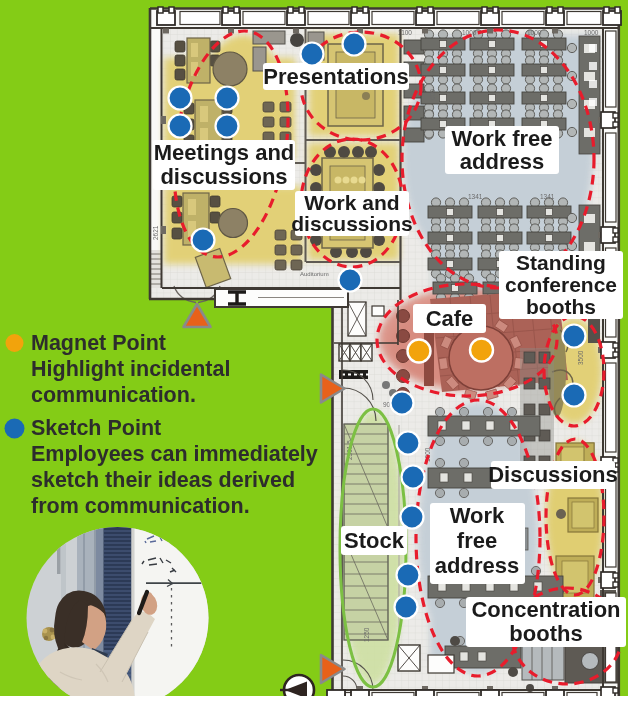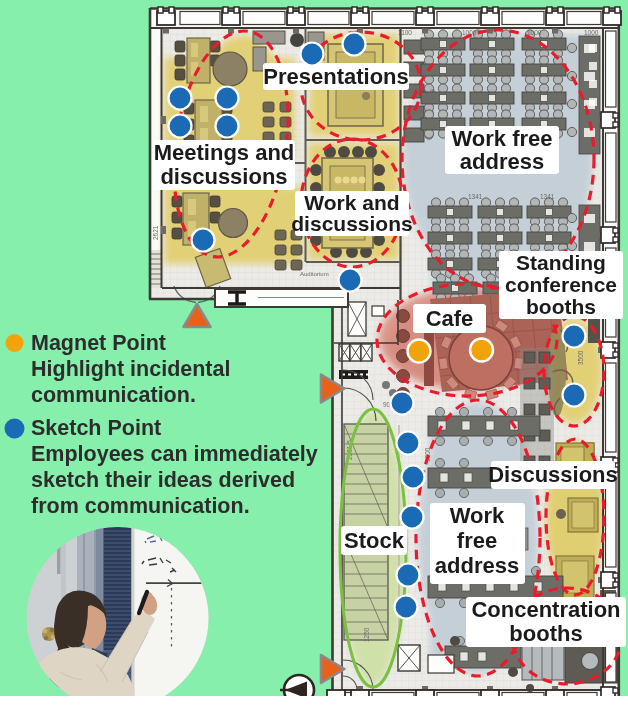--- a/index.html
+++ b/index.html
@@ -1,16 +1,16 @@
 <!DOCTYPE html>
 <html><head>
 <meta charset="utf-8">
 <style>
 html,body{margin:0;padding:0;background:#fff;}
-#page{position:relative;width:628px;height:696px;overflow:hidden;background:#86efac;
+#page{position:relative;width:628px;height:696px;overflow:hidden;background:#84cc16;
 font-family:"Liberation Sans",sans-serif;}
 svg{position:absolute;left:0;top:0;}
 </style>
 </head>
 <body>
 <div id="page">
 <svg width="628" height="708" viewBox="0 0 628 708">
 <defs>
   <pattern id="grid" width="6.8" height="6.8" patternUnits="userSpaceOnUse">
     <rect width="6.8" height="6.8" fill="none"></rect>

